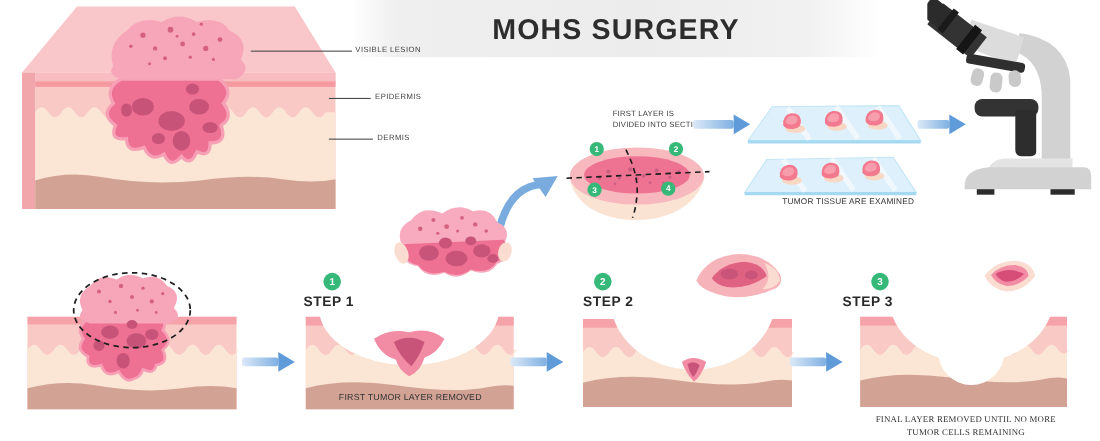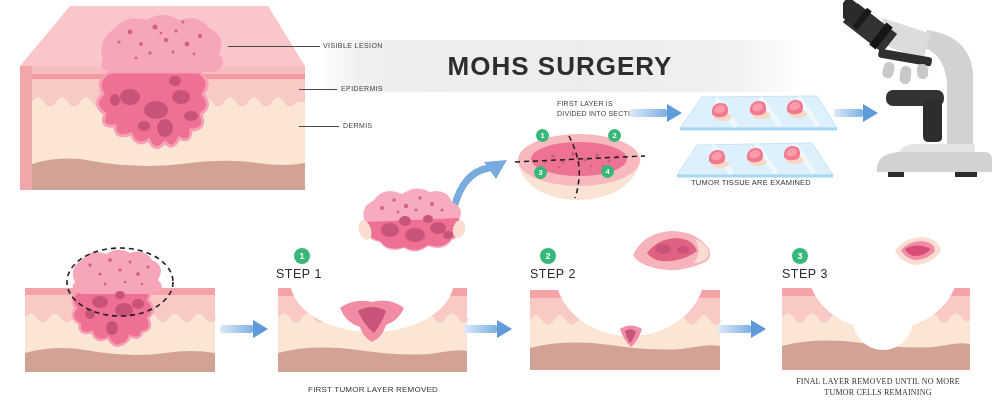--- a/index.html
+++ b/index.html
@@ -1,30 +1,30 @@
 <!DOCTYPE html>
 <html><head>
 <meta charset="utf-8">
 <style>
   html,body{margin:0;padding:0;background:#fff;}
   #canvas{position:relative;width:1000px;height:401px;background:#fff;overflow:hidden;
           font-family:"Liberation Sans",sans-serif;}
   .abs{position:absolute;}
   .banner{left:318px;top:0;width:484px;height:52px;
-          background:linear-gradient(90deg,rgba(240,240,240,0) 0%,#efefef 9%,#ececec 55%,#f1f1f1 86%,rgba(241,241,241,0) 100%);margin-top:40px;}
+          background:linear-gradient(90deg,rgba(240,240,240,0) 0%,#efefef 9%,#ececec 55%,#f1f1f1 86%,rgba(241,241,241,0) 100%);}
   .title{width:100%;text-align:center;line-height:52px;font-size:26px;font-weight:600;
          letter-spacing:1px;color:#2d2d2d;}
   .lbl{font-size:7px;letter-spacing:.4px;color:#3f3f3f;white-space:nowrap;}
   .leader{height:1px;background:#4a4a4a;}
   .note{font-size:7px;line-height:10px;letter-spacing:.2px;color:#3c3c3c;white-space:nowrap;}
   .caption{font-size:8px;line-height:11px;letter-spacing:.2px;color:#333;text-align:center;}
   .badge{width:16px;height:16px;border-radius:50%;background:#35b878;color:#fff;
          font-size:9px;font-weight:bold;line-height:16px;text-align:center;z-index:6;}
   .badge.sm{width:13px;height:13px;font-size:7.5px;line-height:13px;}
-  .steplabel{font-size:12.5px;font-weight:400;letter-spacing:.5px;color:#2a2a2a;white-space:nowrap;}
+  .steplabel{font-size:12.5px;font-weight:700;letter-spacing:.5px;color:#2a2a2a;white-space:nowrap;}
   .arrowR{z-index:5;height:18px;}
   .arrowR .body{position:absolute;left:0;top:5px;height:8px;border-radius:2px;
                 background:linear-gradient(90deg,#dce9f8,#7fb0e2);}
   .arrowR .head{position:absolute;top:0;width:0;height:0;border-top:9px solid transparent;
                 border-bottom:9px solid transparent;border-left:15px solid #5f9bd9;}
   svg{display:block;}
 </style>
 </head>
 <body>
 
@@ -159,21 +159,21 @@
             <path d="M-6,1 Q-5,-4 0,-5 Q5,-5 5,-1 Q4,3 0,3 Q-4,4 -6,1 Z" fill="#f79dac"></path>
           </g>
         <g transform="translate(120,61)">
             <ellipse cx="3" cy="7" rx="9" ry="4" fill="#f8d8c4"></ellipse>
             <path d="M-8,4 Q-9,-5 -1,-7 Q7,-8 8,-1 Q9,6 2,7 Q-5,8 -8,4 Z" fill="#f3798f"></path>
             <path d="M-6,1 Q-5,-4 0,-5 Q5,-5 5,-1 Q4,3 0,3 Q-4,4 -6,1 Z" fill="#f79dac"></path>
           </g>
       </g>
     </g>
   </svg>
-  <div class="abs caption" style="left:671px;top:178px;width:160px;font-size:7.5px;line-height:10.5px;">
+  <div class="abs caption" style="left:671px;top:178px;width:160px;font-size:7.5px;line-height:10.5px;text-align:right;">
     <span style="display:block;">TUMOR TISSUE ARE EXAMINED</span>
   </div>
 
   <svg class="abs" style="left:843px;top:0;" width="150" height="178" viewBox="0 0 150 178">
     <path d="M84,30 Q126,36 130,72 L130,152 L104,152 L104,84 Q102,54 78,46 Z" fill="#d2d2d2"></path>
     <polygon points="40,18 88,34 80,60 34,42" fill="#dcdcdc"></polygon>
     <rect x="2" y="16" width="50" height="24" fill="#333" transform="rotate(38 27 28)"></rect>
     <rect x="34" y="22" width="8" height="28" fill="#151515" transform="rotate(38 38 36)"></rect>
     <rect x="-4" y="3" width="28" height="20" fill="#2b2b2b" transform="rotate(38 10 13)"></rect>
     <rect x="16" y="7" width="6" height="24" fill="#1a1a1a" transform="rotate(38 19 19)"></rect>
@@ -321,18 +321,18 @@
       <path d="M124,25 Q132,16 146,16 Q158,18 158,26 Q150,35 138,35 Q128,33 124,25 Z" fill="#f28ba4"></path>
       <path d="M128,24 Q140,17 154,24 Q146,32 136,31 Q130,28 128,24 Z" fill="#d64d78"></path>
     </g>
   </svg>
 
   <div class="abs badge" style="left:294px;top:248px;">1</div>
   <div class="abs steplabel" style="left:276px;top:267px;">STEP 1</div>
   <div class="abs badge" style="left:540px;top:248px;">2</div>
   <div class="abs steplabel" style="left:530px;top:267px;text-align:center;">STEP 2</div>
   <div class="abs badge" style="left:792px;top:248px;">3</div>
-  <div class="abs steplabel" style="left:782px;top:267px;">STEP 3</div>
-
-  <div class="abs caption" style="left:283px;top:384px;width:180px;">FIRST TUMOR LAYER REMOVED</div>
+  <div class="abs steplabel" style="left:766px;top:267px;">STEP 3</div>
+
+  <div class="abs caption" style="left:283px;top:356px;width:180px;">FIRST TUMOR LAYER REMOVED</div>
   <div class="abs caption" style="left:788px;top:376px;width:180px;font-family:Liberation Serif, serif;">FINAL LAYER REMOVED UNTIL NO MORE TUMOR CELLS REMAINING</div>
 
 </div>
 
 </body></html>

